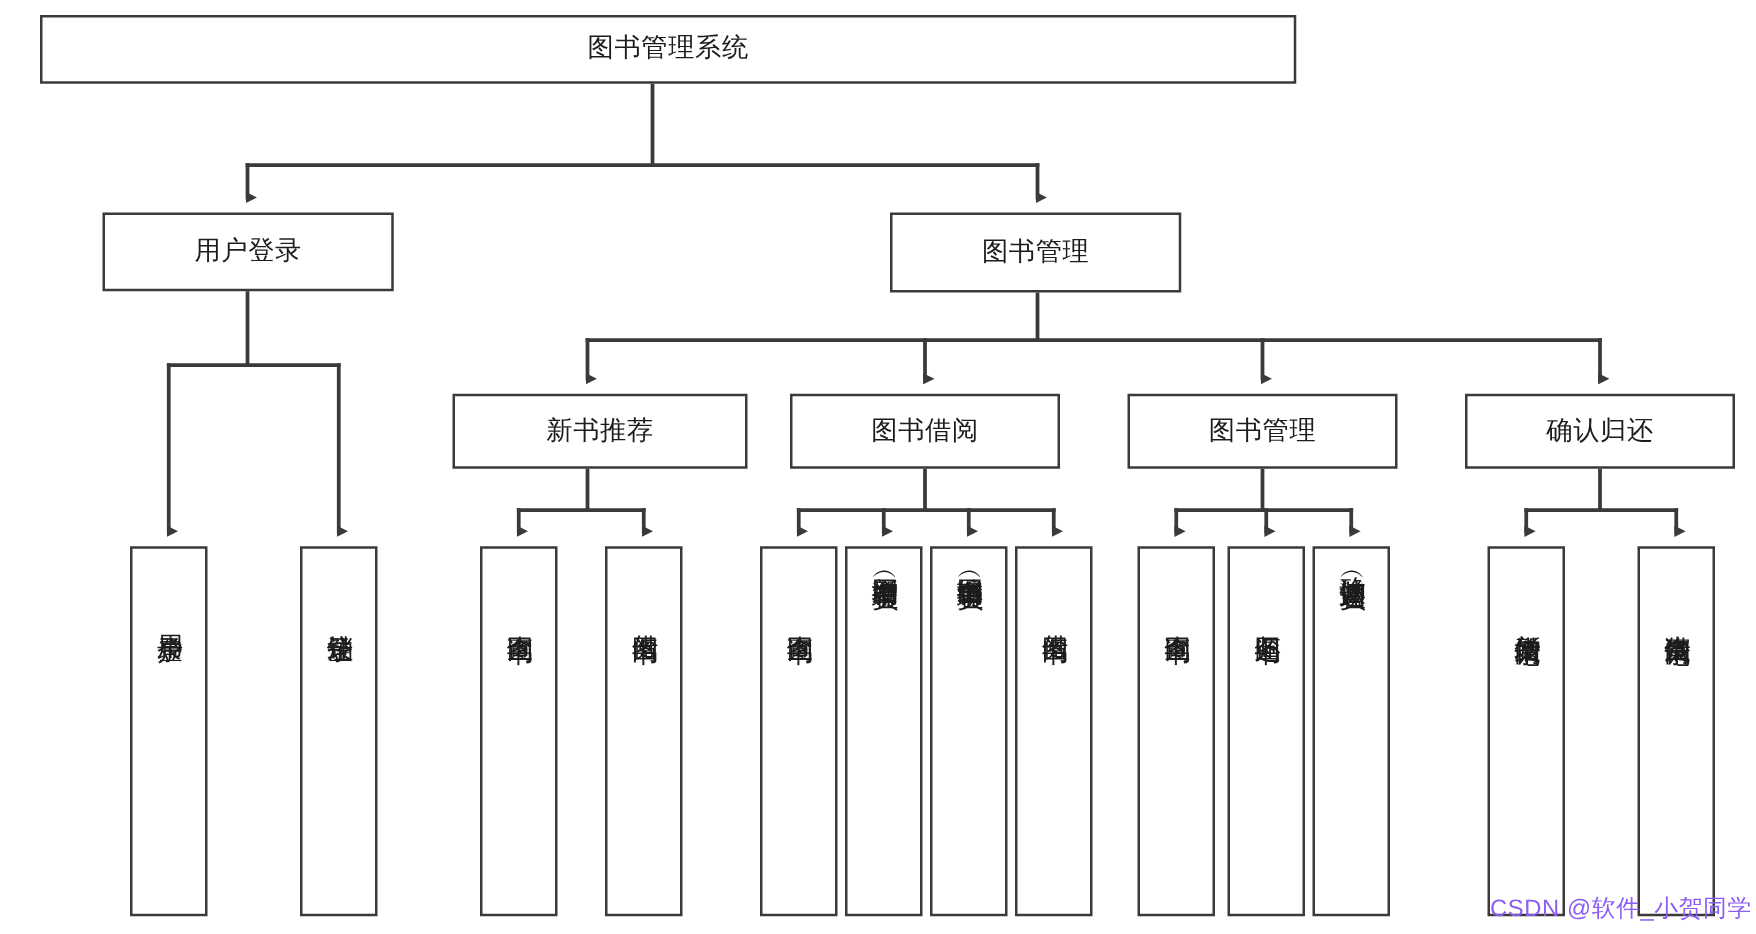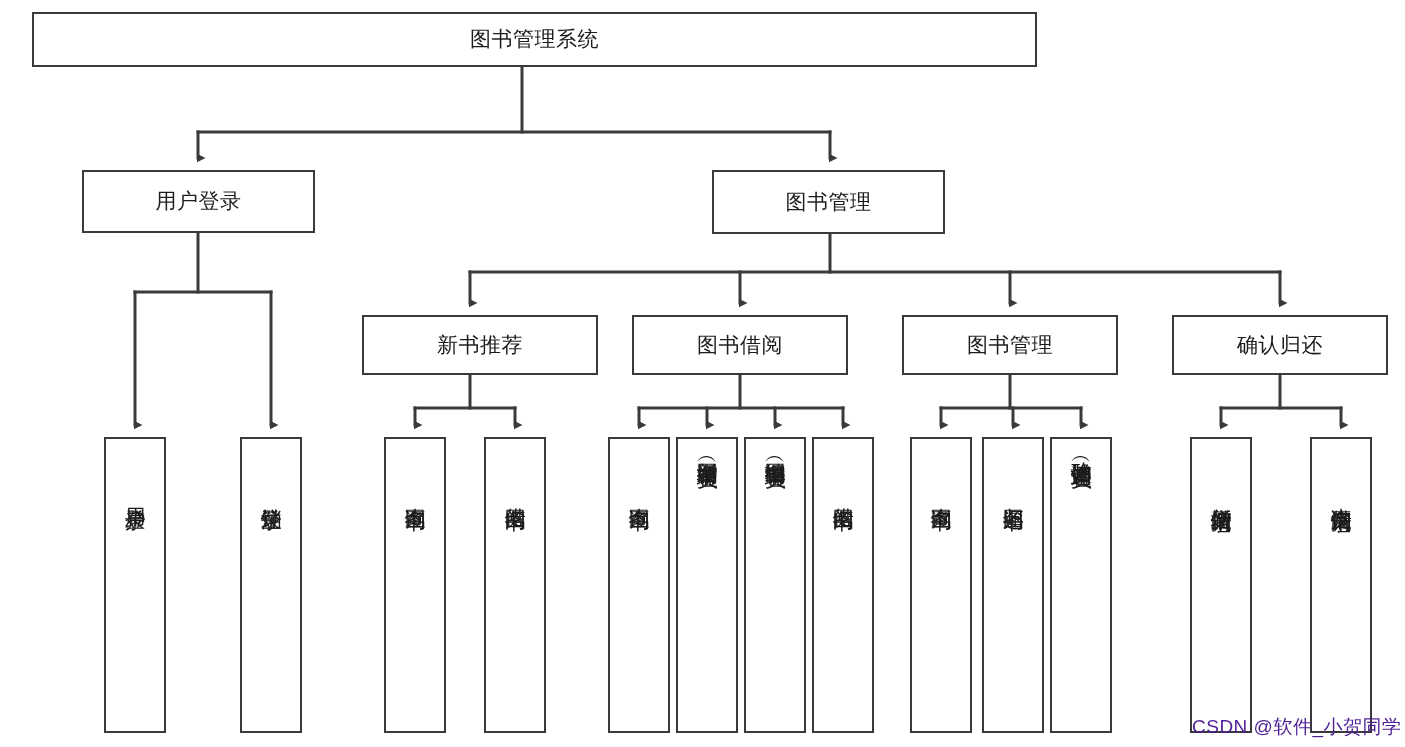--- a/index.html
+++ b/index.html
@@ -187,14 +187,14 @@
   <div class="node leaf leaf-tall" style="left: 1050px; top: 437px; width: 62px; height: 296px;">
     <span class="node-label">确认归还（管理员）</span>
   </div>
   <div class="node leaf leaf-mid" style="left: 1190px; top: 437px; width: 62px; height: 296px;">
     <span class="node-label">新增借阅记录</span>
   </div>
   <div class="node leaf leaf-mid" style="left: 1310px; top: 437px; width: 62px; height: 296px;">
     <span class="node-label">查询借阅记录</span>
   </div>
 
-  <div class="watermark" style="left: 1192px; top: 714px; color: #4c1d95;">CSDN @软件_小贺同学</div>
+  <div class="watermark" style="left: 1192px; top: 714px; color: #8b5cf6;">CSDN @软件_小贺同学</div>
 </div>
 
 </body></html>

